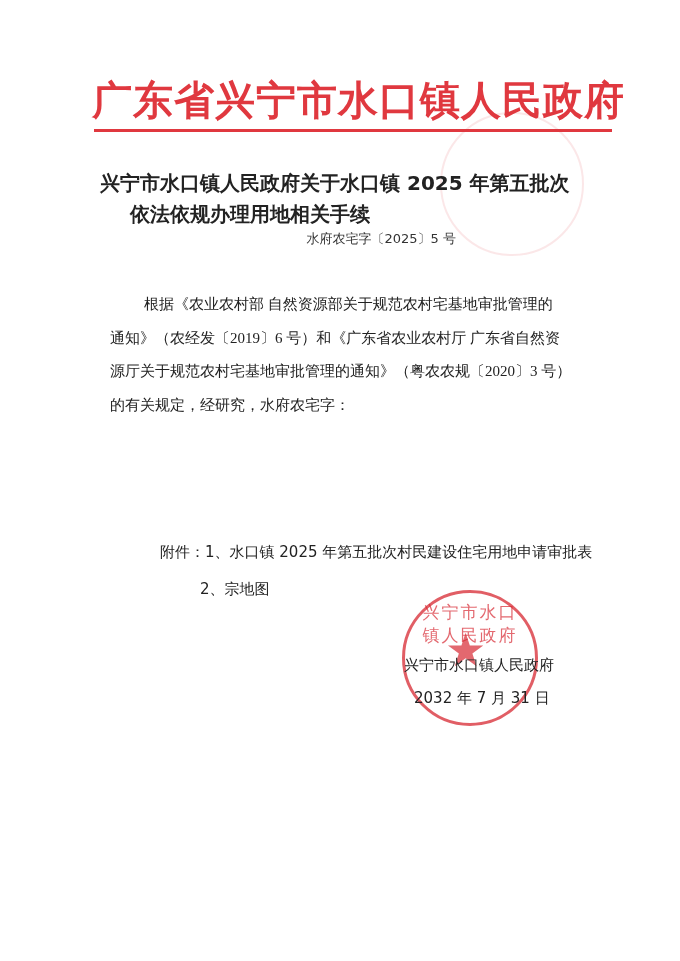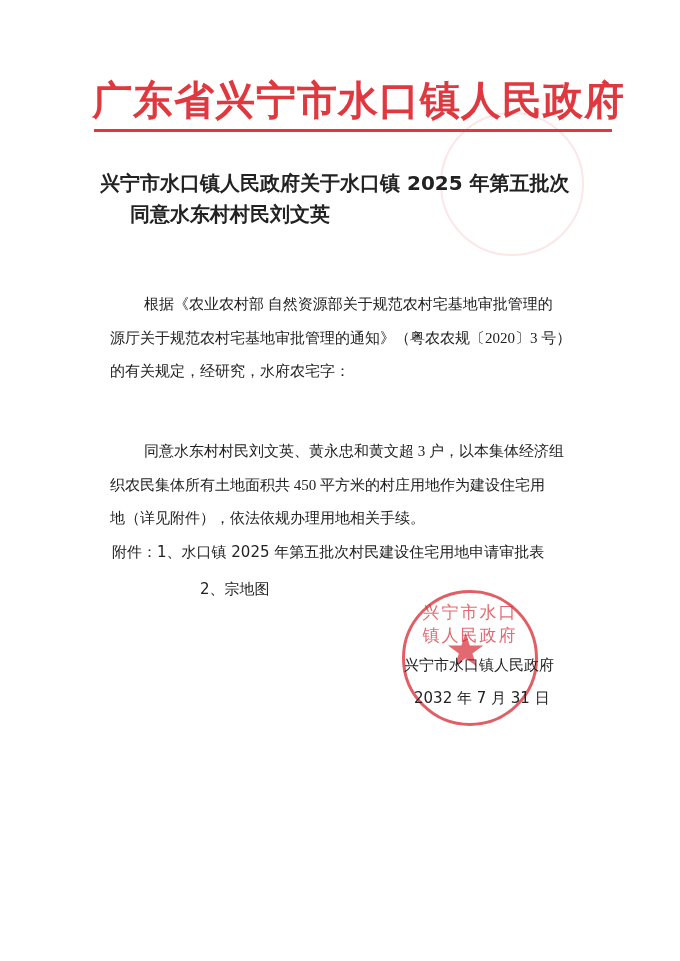--- a/index.html
+++ b/index.html
@@ -24,21 +24,21 @@
     }
     .title.l1 { top: 170px; }
     .title.l2 { top: 201px; left: 130px; }
     .docno { position: absolute; right: 104px; top: 230px; font-size: 13px; color: #333; white-space: nowrap; }
     .para { position: absolute; left: 110px; width: 490px; font-size: 15px; line-height: 33.5px; color: #222; }
     .para span { display: block; white-space: nowrap; font-family: Liberation Serif, serif; }
     .p1 { top: 288px; }
     .p2 { top: 401px; }
     .indent { padding-left: 34px; }
     .attach { position: absolute; left: 112px; font-size: 15px; color: #222; white-space: nowrap; }
-    .a1 { top: 543px; }
+    .a1 { top: 543px; margin-left: 48px; }
     .a2 { top: 580px; left: 160px; margin-left: 40px; }
     .seal {
       position: absolute; left: 402px; top: 590px; width: 130px; height: 130px; border-radius: 50%;
       border: 3px solid rgba(215,40,50,0.75);
     }
     .seal .star {
       position: absolute; left: 40px; top: 32px; font-size: 46px; color: rgba(215,40,50,0.7); line-height: 50px;
     }
     .seal .ring-text {
       position: absolute; left: 10px; top: 8px; width: 110px; text-align: center; font-size: 17px;
@@ -50,33 +50,30 @@
   </style>
 </head>
 <body>
 
 <div class="page">
   <div class="masthead">广东省兴宁市水口镇人民政府</div>
   <div class="red-rule"></div>
   <div class="ghost-seal"></div>
 
   <div class="title l1">兴宁市水口镇人民政府关于水口镇 2025 年第五批次</div>
-  <div class="title l2">同意水东村村民刘文英</div>
+  <div class="title l2">依法依规办理用地相关手续</div>
+  <div class="docno">水府农宅字〔2025〕5 号</div>
 
   <div class="para p1">
     <span class="indent">根据《农业农村部 自然资源部关于规范农村宅基地审批管理的</span>
+    <span>通知》（农经发〔2019〕6 号）和《广东省农业农村厅 广东省自然资</span>
     <span>源厅关于规范农村宅基地审批管理的通知》（粤农农规〔2020〕3 号）</span>
     <span>的有关规定，经研究，水府农宅字：</span>
   </div>
 
-  <div class="para p2" style="top:435px;">
-    <span class="indent">同意水东村村民刘文英、黄永忠和黄文超 3 户，以本集体经济组</span>
-    <span>织农民集体所有土地面积共 450 平方米的村庄用地作为建设住宅用</span>
-    <span>地（详见附件），依法依规办理用地相关手续。</span>
-  </div>
 
   <div class="attach a1">
     <span>附件：</span><span>1、水口镇 2025 年第五批次村民建设住宅用地申请审批表</span>
   </div>
   <div class="attach a2">2、宗地图</div>
 
   <div class="seal">
     <div class="ring-text">兴宁市水口镇人民政府</div>
     <div class="star">★</div>
   </div>

